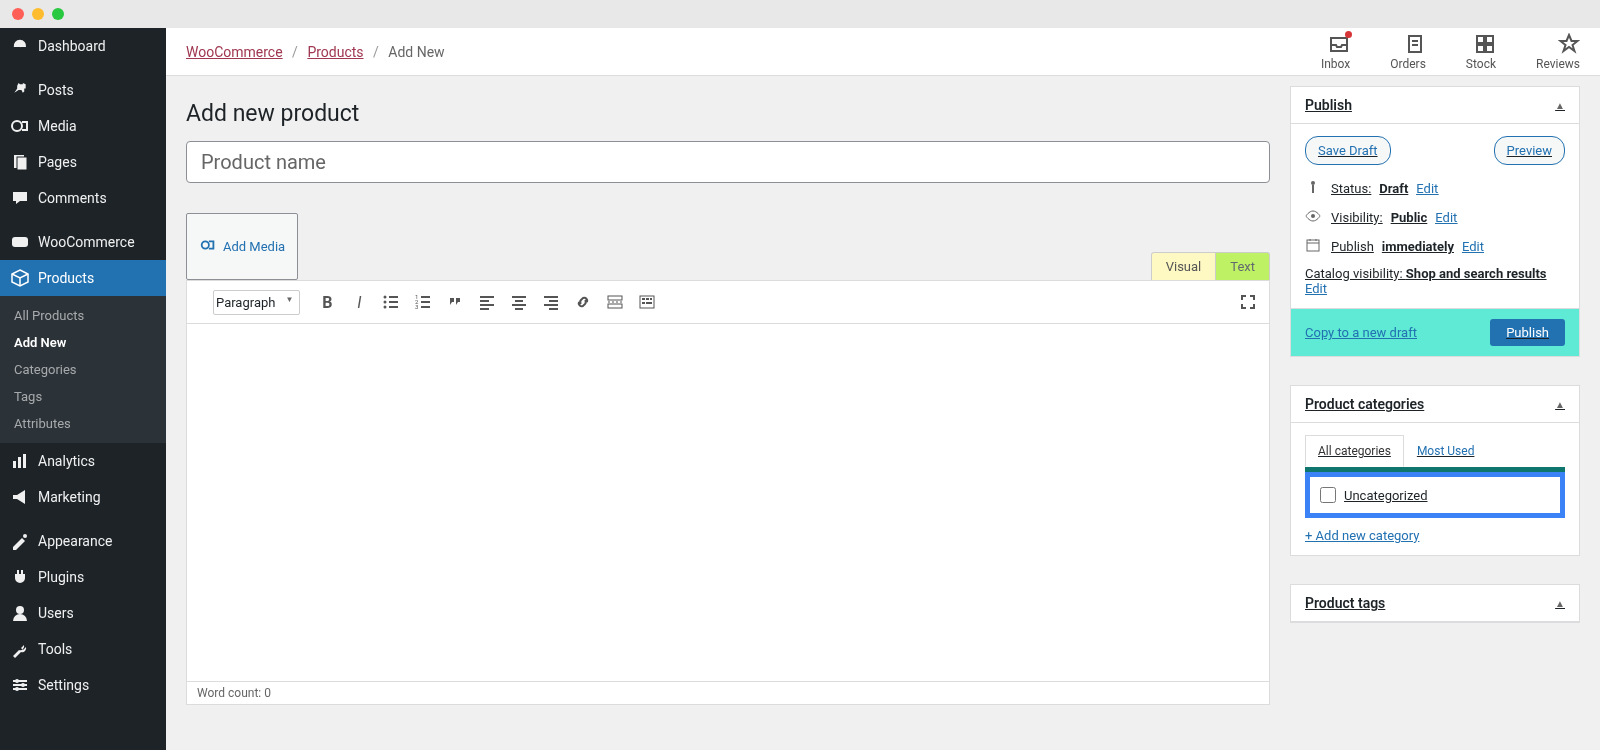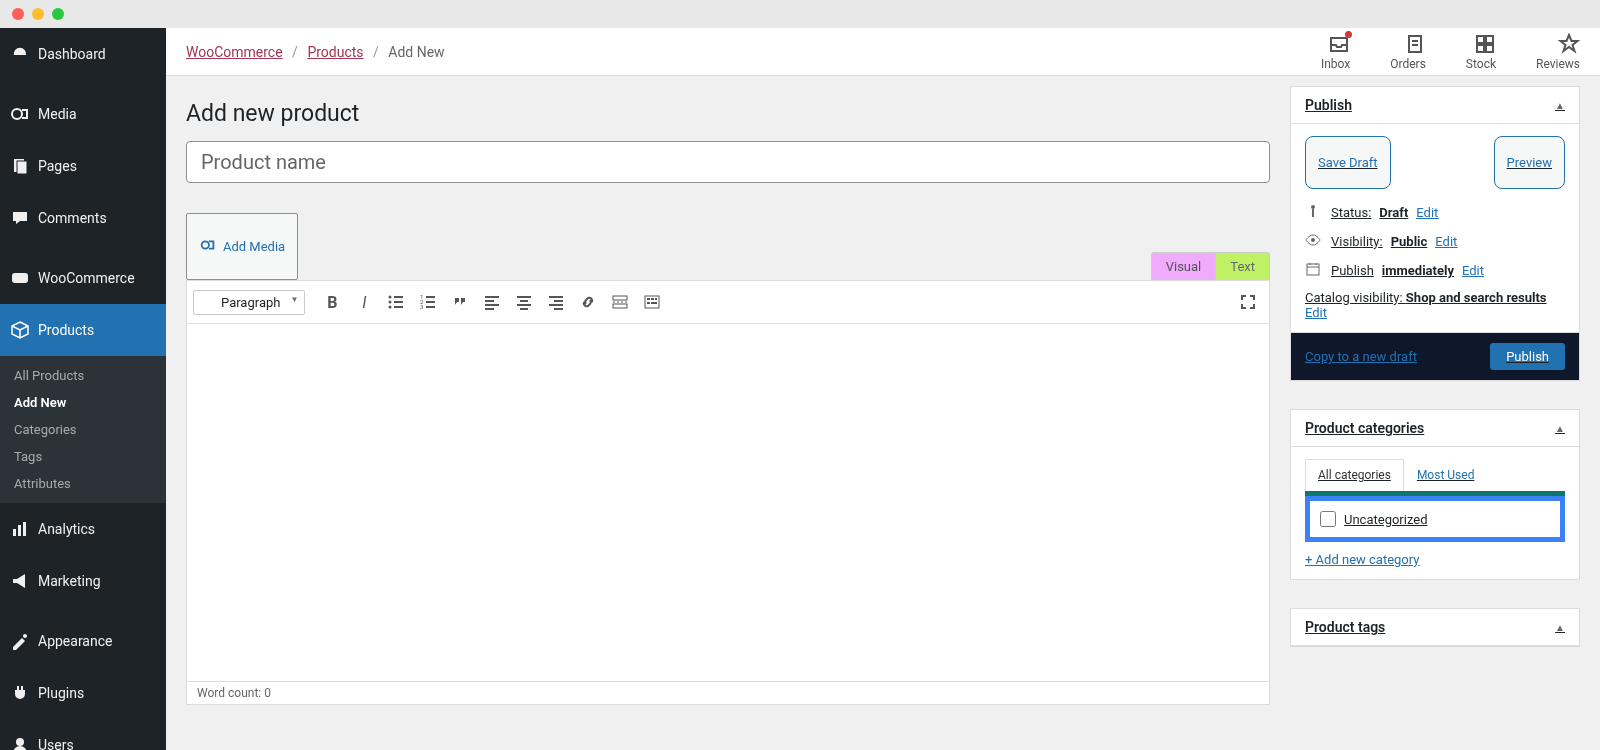--- a/index.html
+++ b/index.html
@@ -7,21 +7,21 @@
 .window-chrome { height: 28px; background: #e8e8e8; display: flex; align-items: center; padding-left: 12px; gap: 8px; }
 .chrome-dot { width: 12px; height: 12px; border-radius: 50%; }
 .chrome-red { background: #ff5f57; }
 .chrome-yellow { background: #febc2e; }
 .chrome-green { background: #28c840; }
 
 .layout { display: flex; height: calc(100% - 28px); }
 
 
 .sidebar { width: 166px; background: #1d2327; color: #f0f0f1; flex-shrink: 0; overflow-y: auto; }
-.side-item { display: flex; align-items: center; padding: 16px 10px; color: #f0f0f1; font-size: 14px; cursor: pointer; gap: 8px; }
+.side-item { display: flex; align-items: center; padding: 8px 10px; color: #f0f0f1; font-size: 14px; cursor: pointer; gap: 8px; }
 .side-item.active { background: #2271b1; color: #fff; position: relative; }
 .side-item.active::after { content: ""; position: absolute; right: -8px; top: 50%; transform: translateY(-50%); border: 8px solid transparent; border-right-color: #f0f0f1; }
 .side-icon { width: 20px; height: 20px; display: inline-flex; align-items: center; justify-content: center; }
 .side-sub { background: #2c3338; padding: 6px 0; }
 .side-sub-item { padding: 6px 14px; color: #a7aaad; font-size: 13px; cursor: pointer; }
 .side-sub-item.active { color: #fff; font-weight: 600; }
 .side-sep { height: 8px; }
 
 
 .main { flex: 1; display: flex; flex-direction: column; overflow: hidden; }
@@ -42,44 +42,44 @@
 
 .title-input { width: 100%; padding: 8px 14px; font-size: 20px; border: 1px solid #8c8f94; border-radius: 4px; background: #fff; color: #2c3338; }
 .title-input::placeholder { color: #666; }
 
 .editor-wrap { margin-top: 30px; }
 .editor-head { display: flex; align-items: flex-end; justify-content: space-between; }
 .add-media-btn { display: inline-flex; align-items: center; gap: 6px; padding: 22px 12px; border: 1px solid #8c8f94; border-radius: 2px; background: #f6f7f7; color: #2271b1; font-size: 13px; cursor: pointer; }
 .add-media-btn .icon { color: #2271b1; }
 .editor-tabs { display: flex; }
 .editor-tab { padding: 6px 14px; font-size: 13px; background: #bef264; border: 1px solid #ccc; border-bottom: none; cursor: pointer; color: #646970; }
-.editor-tab.active { background: #f0abfc; color: #555; }
+.editor-tab.active { background: #fef9c3; color: #555; }
 .editor-tab:first-child { border-radius: 3px 0 0 0; }
 .editor-tab:last-child { border-radius: 0 3px 0 0; border-left: none; }
 
 .toolbar { border: 1px solid #dcdcde; background: #fff; padding: 6px 6px; display: flex; align-items: center; gap: 2px; }
-.para-select { border: 1px solid #ccc; padding: 4px 24px 4px 27px; font-size: 13px; background: #fff; margin-right: 10px; position: relative; border-radius: 2px; }
+.para-select { border: 1px solid #ccc; padding: 4px 24px 4px 2px; font-size: 13px; background: #fff; margin-right: 10px; position: relative; border-radius: 2px; margin-left: 20px; }
 .para-select::after { content: "▼"; position: absolute; right: 6px; font-size: 8px; color: #666; }
 .tb-btn { width: 30px; height: 30px; display: inline-flex; align-items: center; justify-content: center; cursor: pointer; color: #555; border-radius: 2px; }
 .tb-spacer { flex: 1; }
 
 .editor-body { border: 1px solid #dcdcde; border-top: none; background: #fff; height: 358px; }
 .editor-foot { border: 1px solid #dcdcde; border-top: none; background: #fff; padding: 4px 10px; font-size: 12px; color: #666; }
 
 
 .panel { background: #fff; border: 1px solid #dcdcde; margin-bottom: 28px; text-decoration: underline; }
 .panel-head { border-bottom: 1px solid #dcdcde; padding: 10px 14px; font-size: 14px; font-weight: 600; display: flex; justify-content: space-between; align-items: center; }
 .panel-toggle { font-size: 10px; color: #666; cursor: pointer; }
 .panel-body { padding: 12px 14px; font-size: 13px; }
 .panel-row { display: flex; align-items: center; gap: 8px; margin-bottom: 10px; }
 .panel-row .icon { width: 18px; color: #666; }
 .edit-link { color: #2271b1; text-decoration: underline; cursor: pointer; font-size: 13px; }
 .pub-actions { display: flex; justify-content: space-between; margin-bottom: 14px; }
-.btn-secondary { padding: 18px 12px; border: 1px solid #2271b1; color: #2271b1; background: #f6f7f7; font-size: 13px; border-radius: 8px; cursor: pointer; }
-.panel-foot { border-top: 1px solid #dcdcde; padding: 10px 14px; display: flex; justify-content: space-between; align-items: center; background: #0f172a; }
+.btn-secondary { padding: 6px 12px; border: 1px solid #2271b1; color: #2271b1; background: #f6f7f7; font-size: 13px; border-radius: 13px; cursor: pointer; }
+.panel-foot { border-top: 1px solid #dcdcde; padding: 10px 14px; display: flex; justify-content: space-between; align-items: center; background: #5eead4; }
 .copy-link { color: #2271b1; text-decoration: underline; cursor: pointer; font-size: 13px; }
 .btn-primary { padding: 6px 16px; background: #2271b1; color: #fff; border: none; font-size: 13px; border-radius: 3px; cursor: pointer; font-weight: 400; }
 
 .cat-tabs { display: flex; border-bottom: 6px solid #0f766e; margin-bottom: -1px; }
 .cat-tab { padding: 8px 12px; font-size: 12px; cursor: pointer; border: 1px solid transparent; color: #2271b1; }
 .cat-tab.active { border: 1px solid #dcdcde; border-bottom-color: #fff; color: #333; background: #fff; }
 .cat-list { border: 5px solid #3b82f6; padding: 10px; margin-top: -1px; }
 .cat-item { display: flex; align-items: center; gap: 8px; font-size: 13px; }
 .cat-item input[type=checkbox] { width: 16px; height: 16px; border-radius: 3px; }
 .add-cat-link { color: #2271b1; text-decoration: underline; cursor: pointer; font-size: 13px; display: inline-block; margin-top: 10px; }
@@ -104,20 +104,28 @@
             <path d="M3.8 11A6.2 6.2 0 1116 11H3.8z"></path>
             <rect x="9" y="6" width="2" height="5" transform="rotate(25 10 10)"></rect>
           </svg>
         </span>
       <span>Dashboard</span>
     </div>
     <div class="side-sep"></div>
     <div class="side-item">
       <span class="side-icon">
           <svg width="20" height="20" viewBox="0 0 20 20">
+            <path d="M10 2l3 3-1 1 2 2v2l-3-1-2 2-1 5-1-5-2-2-1-3h2l2-2-1-1z" transform="rotate(45 10 10)"></path>
+          </svg>
+        </span>
+      <span>Posts</span>
+    </div>
+    <div class="side-item">
+      <span class="side-icon">
+          <svg width="20" height="20" viewBox="0 0 20 20">
             <circle cx="7" cy="10" r="5" fill="none" stroke="currentColor" stroke-width="2"></circle>
             <path d="M12 6h5v8h-5" fill="none" stroke="currentColor" stroke-width="2"></path>
           </svg>
         </span>
       <span>Media</span>
     </div>
     <div class="side-item">
       <span class="side-icon">
           <svg width="20" height="20" viewBox="0 0 20 20">
             <rect x="4" y="3" width="10" height="13" fill="currentColor"></rect>
@@ -204,20 +212,33 @@
         </span>
       <span>Users</span>
     </div>
     <div class="side-item">
       <span class="side-icon">
           <svg width="20" height="20" viewBox="0 0 20 20">
             <path d="M14 6a4 4 0 01-5 5l-6 6 2 2 6-6a4 4 0 005-5l-3 3-2-2z"></path>
           </svg>
         </span>
       <span>Tools</span>
+    </div>
+    <div class="side-item">
+      <span class="side-icon">
+          <svg width="20" height="20" viewBox="0 0 20 20">
+            <rect x="3" y="5" width="14" height="2"></rect>
+            <rect x="3" y="9" width="14" height="2"></rect>
+            <rect x="3" y="13" width="14" height="2"></rect>
+            <circle cx="7" cy="6" r="2"></circle>
+            <circle cx="13" cy="10" r="2"></circle>
+            <circle cx="7" cy="14" r="2"></circle>
+          </svg>
+        </span>
+      <span>Settings</span>
     </div>
   </div>
 
   <div class="main">
 
     <div class="topbar">
       <div class="breadcrumb">
         <a>WooCommerce</a>
         <span class="sep">/</span>
         <a>Products</a>

